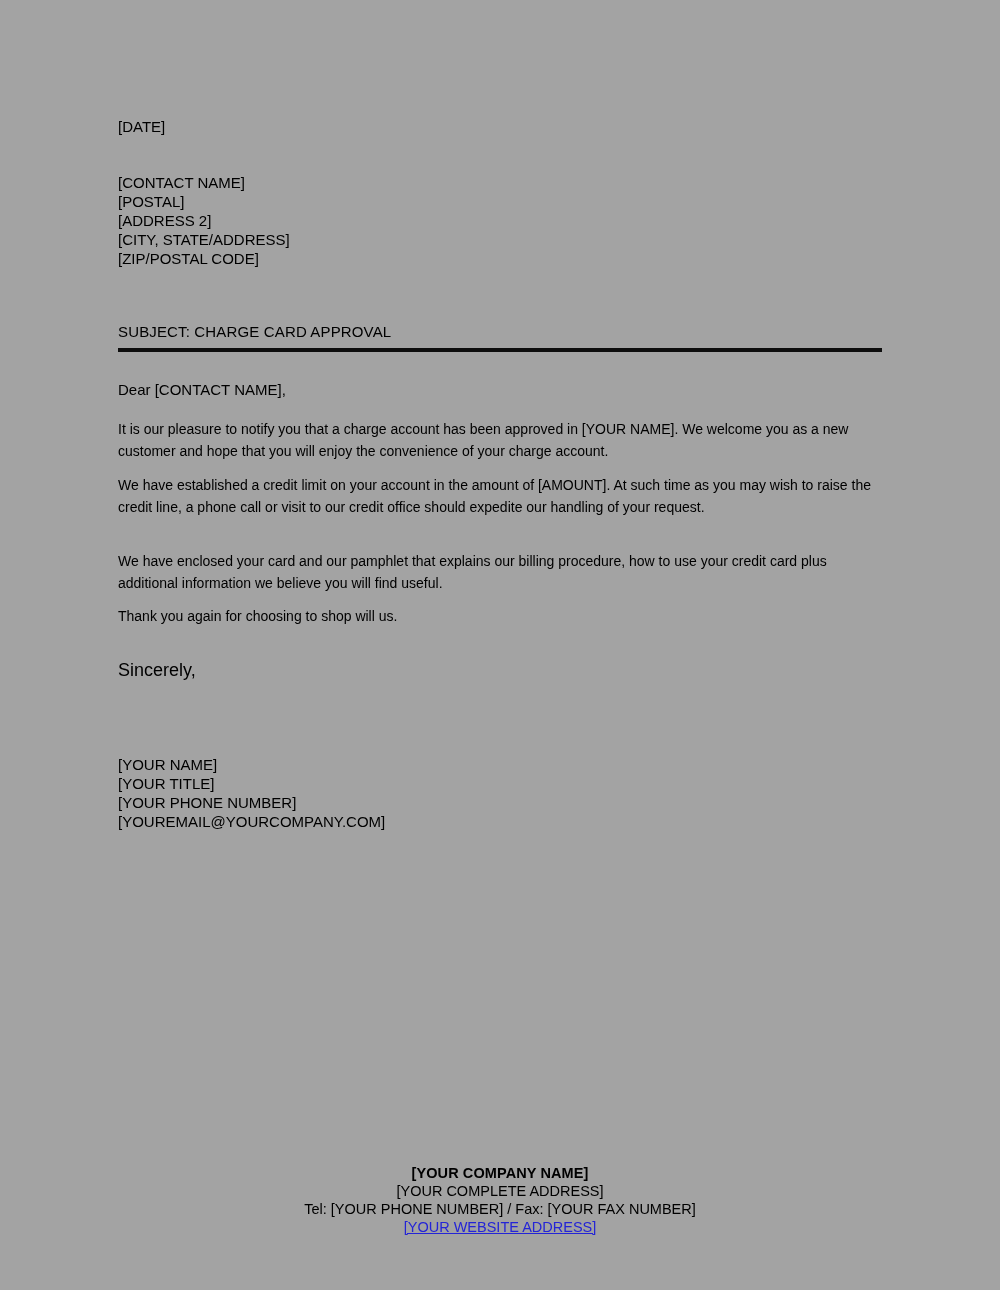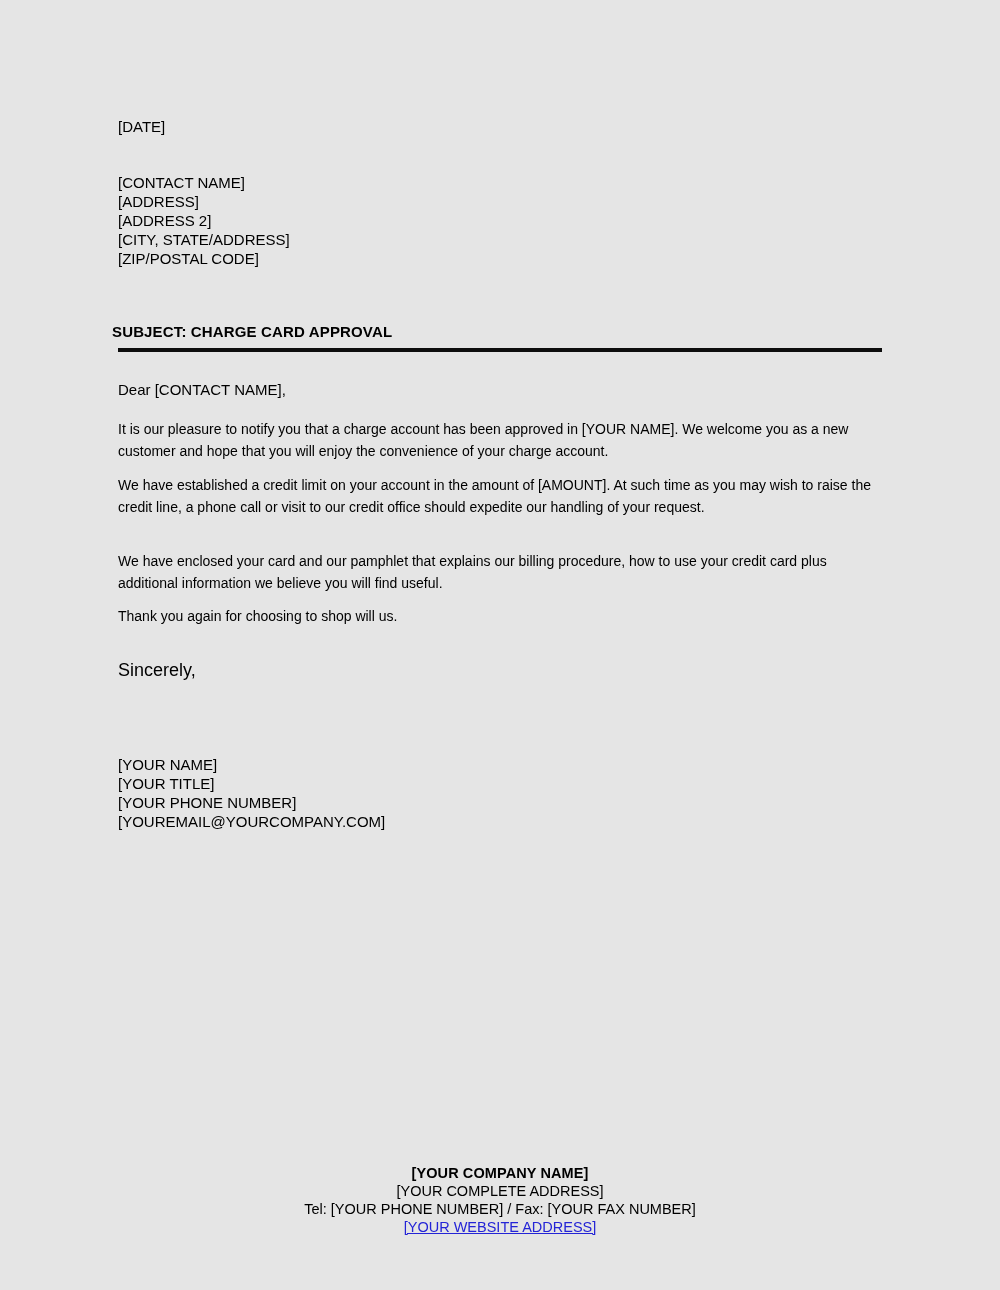--- a/index.html
+++ b/index.html
@@ -6,21 +6,21 @@
   html, body {
     margin: 0;
     padding: 0;
     background: #ffffff;
   }
 
   .page {
     position: relative;
     width: 1000px;
     height: 1290px;
-    background: #e5e5e5;
+    background: #a3a3a3;
     margin: 0 auto;
     overflow: hidden;
     font-family: "Liberation Sans", sans-serif;
     color: #000000;
     -webkit-font-smoothing: antialiased;
   }
 
   
   .date-line {
     position: absolute;
@@ -39,25 +39,25 @@
     font-size: 15px;
     line-height: 19px;
   }
   .address-block .addr-line {
     white-space: nowrap;
   }
 
   
   .subject-line {
     position: absolute;
-    left: 112px;
+    left: 118px;
     top: 322px;
     font-size: 15px;
     line-height: 19px;
-    font-weight: bold;
+    font-weight: normal;
     letter-spacing: 0.15px;
     white-space: nowrap;
   }
 
   .rule {
     position: absolute;
     left: 118px;
     top: 348px;
     width: 764px;
     height: 4px;
@@ -131,21 +131,21 @@
 </style>
 </head>
 <body>
 
 <div class="page">
 
   <div class="date-line">[DATE]</div>
 
   <div class="address-block">
     <div class="addr-line">[CONTACT NAME]</div>
-    <div class="addr-line">[ADDRESS]</div>
+    <div class="addr-line">[POSTAL]</div>
     <div class="addr-line">[ADDRESS 2]</div>
     <div class="addr-line">[CITY, STATE/ADDRESS]</div>
     <div class="addr-line">[ZIP/POSTAL CODE]</div>
   </div>
 
   <div class="subject-line">SUBJECT: CHARGE CARD APPROVAL</div>
   <div class="rule"></div>
 
   <div class="salutation">Dear [CONTACT NAME],</div>
 

